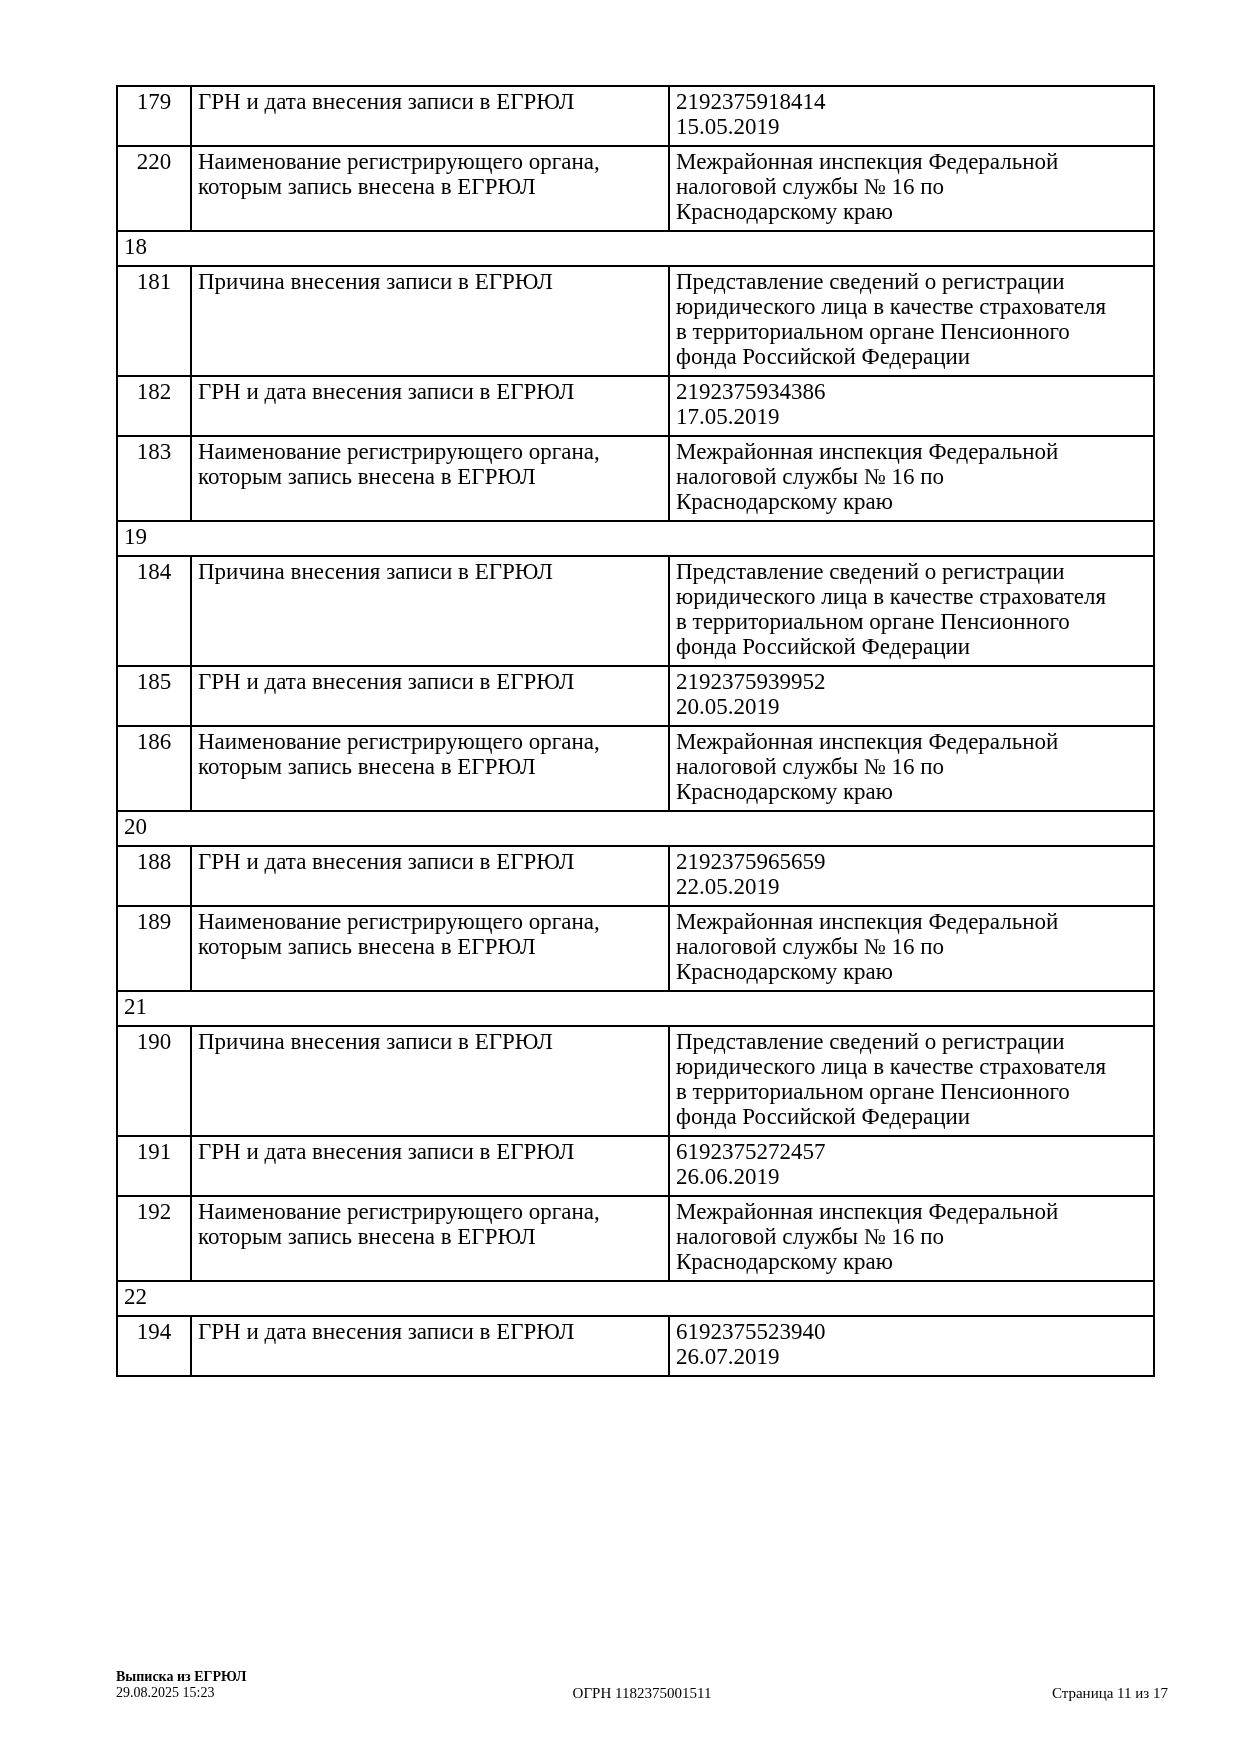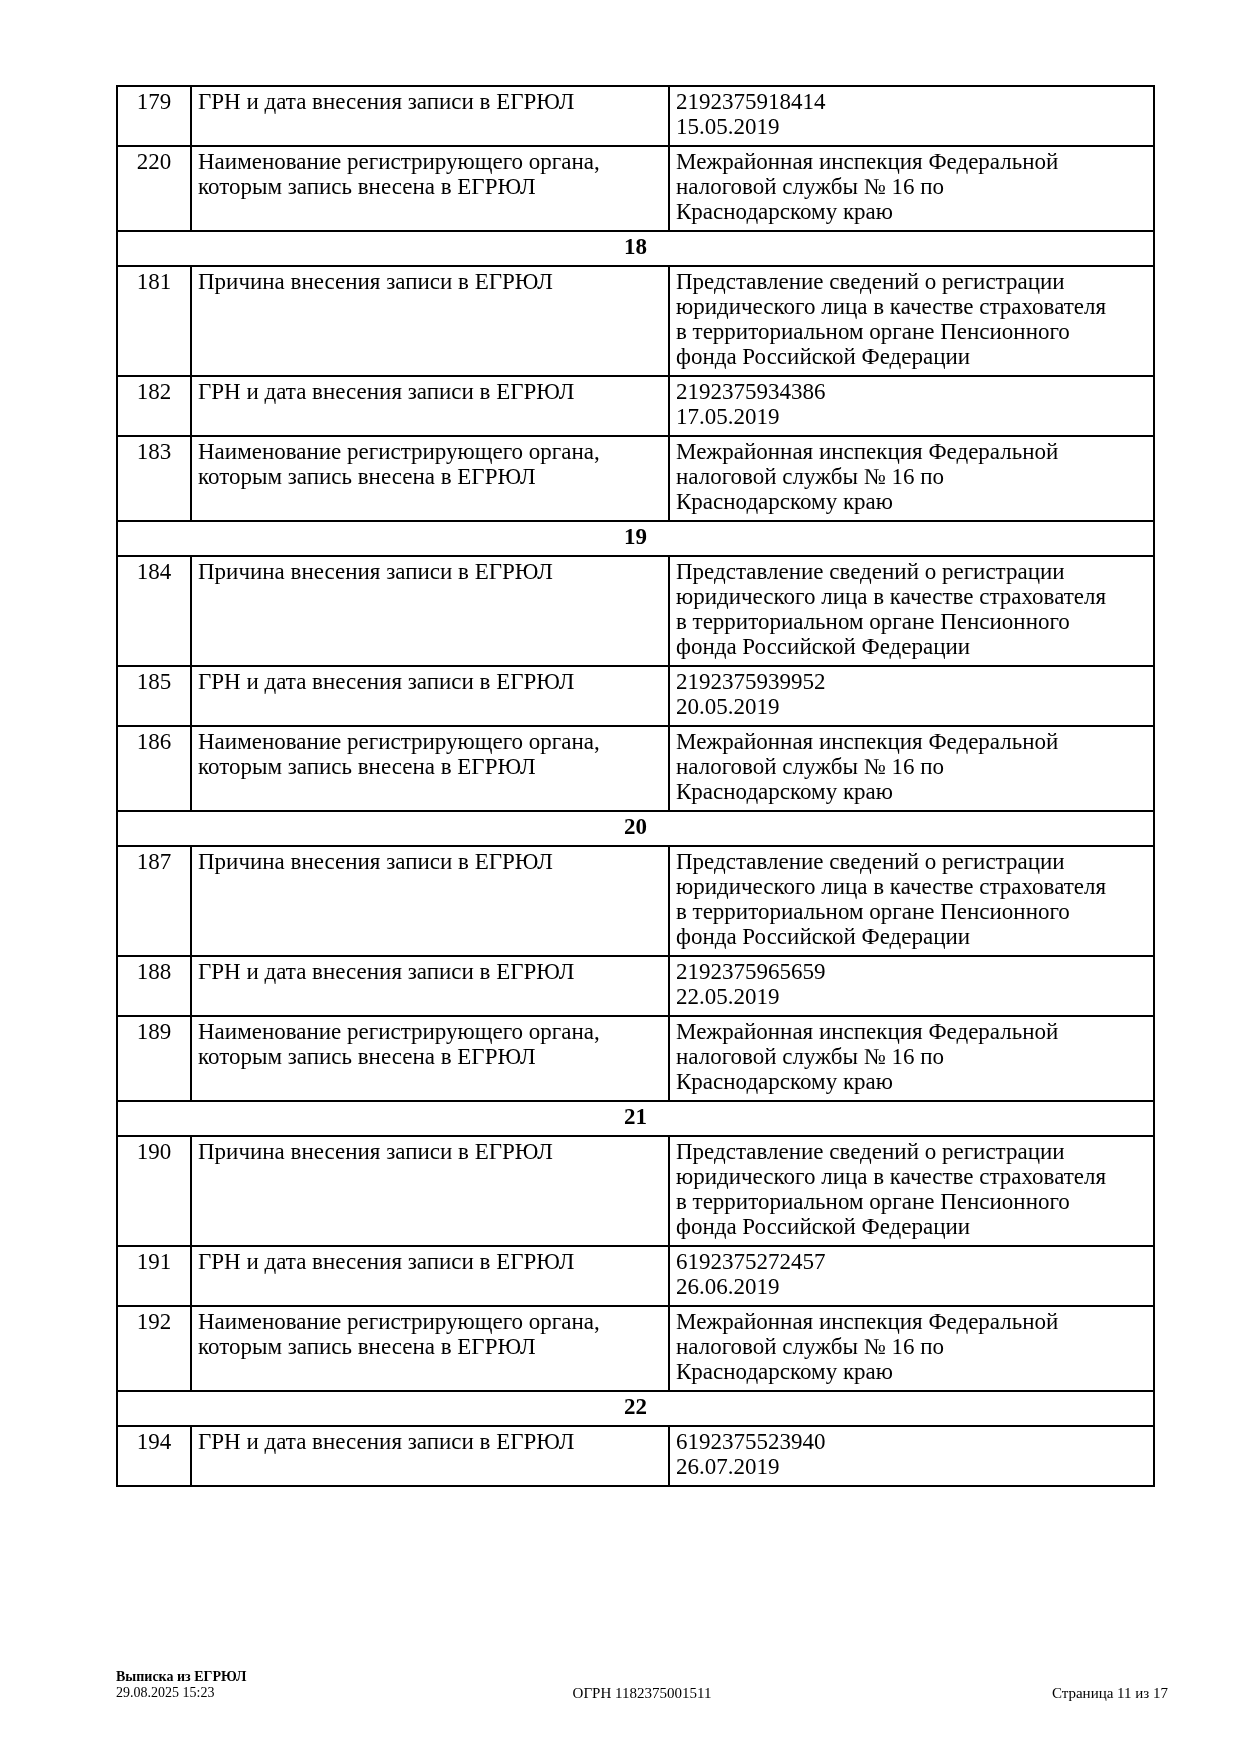--- a/index.html
+++ b/index.html
@@ -43,22 +43,21 @@
   td.attr {
     padding-left: 5px;
     white-space: pre-line;
   }
   td.val {
     padding-left: 7px;
     white-space: pre-line;
     margin-left: 12px;
   }
   td.section {
-    text-align: center;
-    font-weight: bold;
+    font-weight: normal;
     padding: 2px 6px 4px 6px;
   }
   .footer {
     position: absolute;
     left: 116px;
     top: 1653px;
     width: 1052px;
     display: grid;
     grid-template-columns: 1fr auto 1fr;
     align-items: end;
@@ -157,28 +156,20 @@
 которым запись внесена в ЕГРЮЛ</td>
     <td class="val">Межрайонная инспекция Федеральной
 налоговой службы № 16 по
 Краснодарскому краю</td>
   </tr>
 
   <tr>
     <td class="section" colspan="3">20</td>
   </tr>
 
-  <tr>
-    <td class="num">187</td>
-    <td class="attr">Причина внесения записи в ЕГРЮЛ</td>
-    <td class="val">Представление сведений о регистрации
-юридического лица в качестве страхователя
-в территориальном органе Пенсионного
-фонда Российской Федерации</td>
-  </tr>
 
   <tr>
     <td class="num">188</td>
     <td class="attr">ГРН и дата внесения записи в ЕГРЮЛ</td>
     <td class="val">2192375965659
 22.05.2019</td>
   </tr>
 
   <tr>
     <td class="num">189</td>

